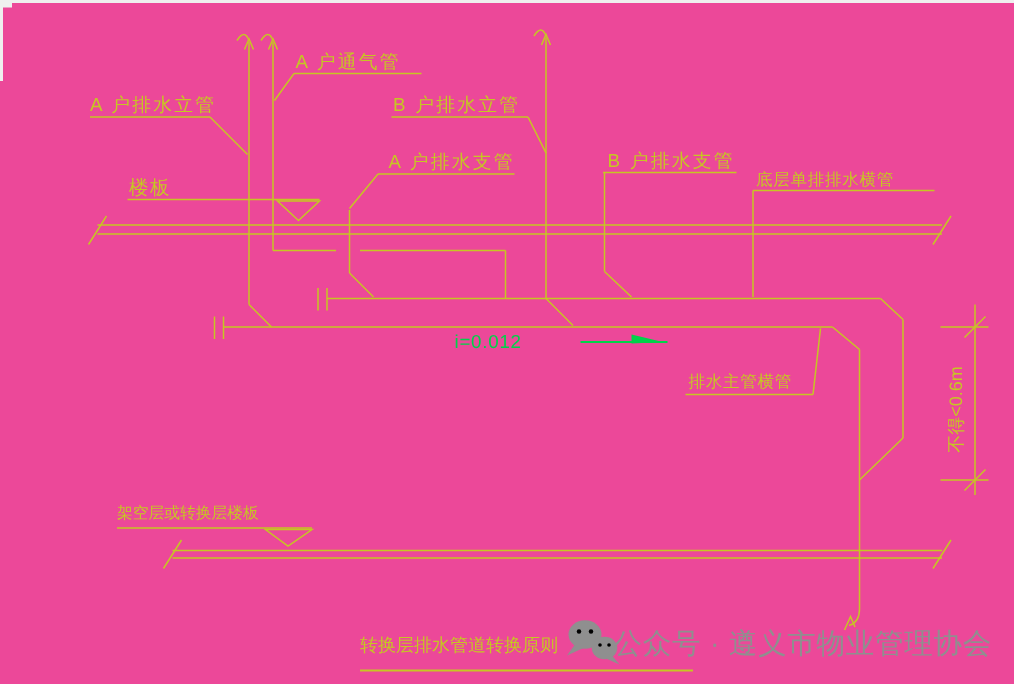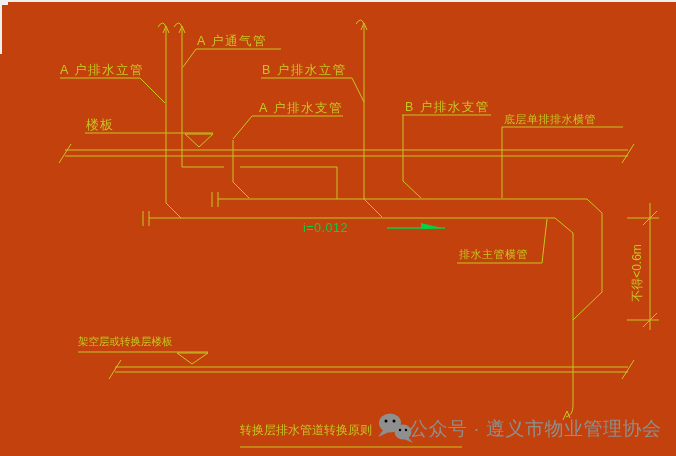--- a/index.html
+++ b/index.html
@@ -1,16 +1,16 @@
 <!DOCTYPE html>
 <html><head>
 <meta charset="utf-8">
 <style>
   html,body{margin:0;padding:0;background:#000;}
-  #canvas{position:relative;width:676px;height:456px;background:#c2410c;overflow:hidden;}
+  #canvas{position:relative;width:676px;height:456px;background:#ec4899;overflow:hidden;}
   svg{display:block;}
   .ln{stroke:#c6c623;stroke-width:1;fill:none;}
   .ln2{stroke:#c6c623;stroke-width:1.2;fill:none;}
   .ytext{fill:#c6c623;font-family:"Liberation Sans",sans-serif;}
   .gtext{fill:#00d24a;font-family:"Liberation Sans",sans-serif;}
   .gln{stroke:#00d24a;stroke-width:1.4;fill:none;}
   .gfill{fill:#00d24a;stroke:none;}
   .wm{fill:#8f8f8f;font-family:"Liberation Sans",sans-serif;}
   .wmfill{fill:#8f8f8f;stroke:none;}
   .eye{fill:#000;stroke:none;}

